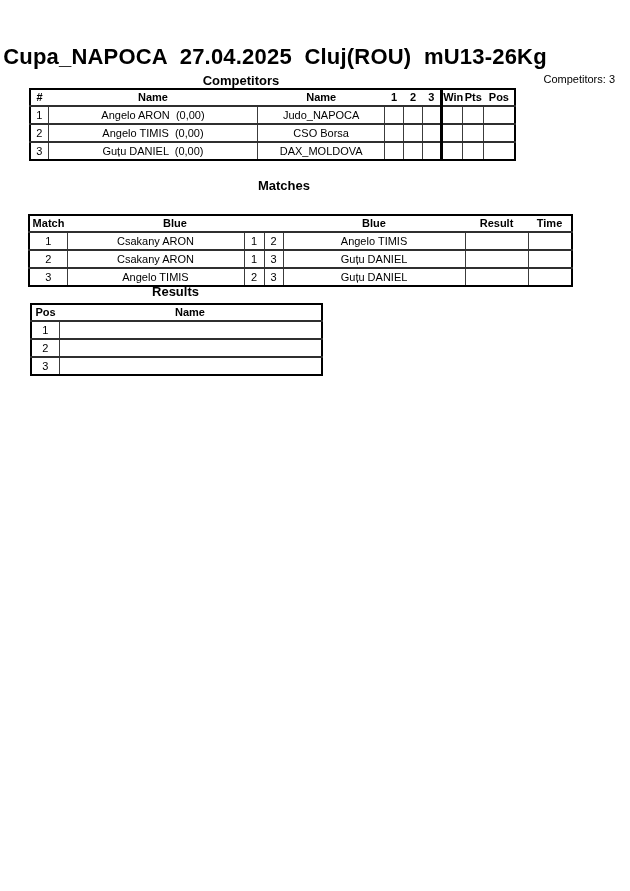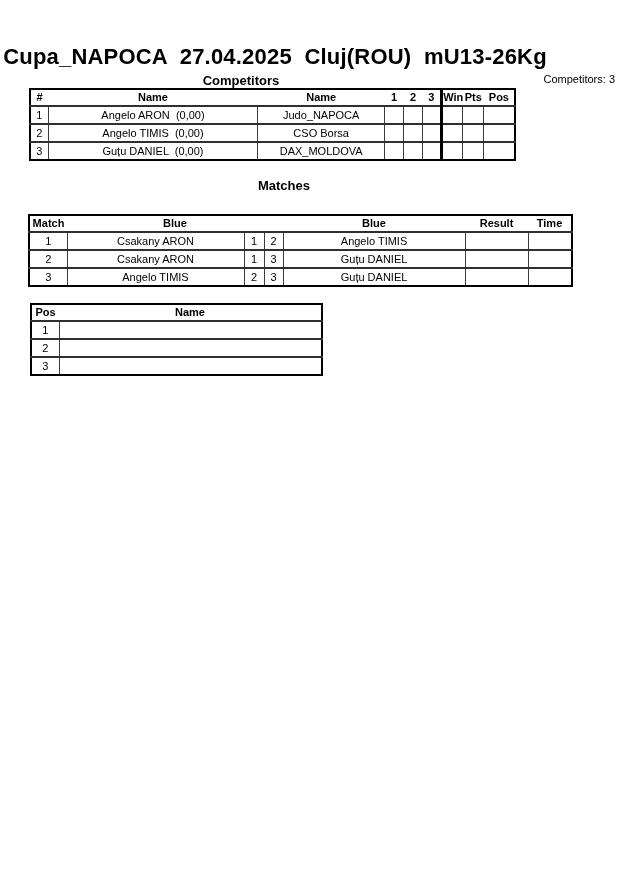--- a/index.html
+++ b/index.html
@@ -173,20 +173,21 @@
       <td class="txt-left-wide">Angelo TIMIS</td>
       <td>2</td>
       <td>3</td>
       <td class="txt-left-wide">Guțu DANIEL</td>
       <td></td>
       <td></td>
     </tr>
   </tbody>
     </table>
 
+  <div class="section-title sec-results">Results</div>
 
   <table class="sheet t-results">
     <colgroup>
       <col style="width:28px">
         <col style="width:263px">
     </colgroup>
     <tbody>
         <tr>
       <th class="hdr-pos">Pos</th>
       <th>Name</th>

